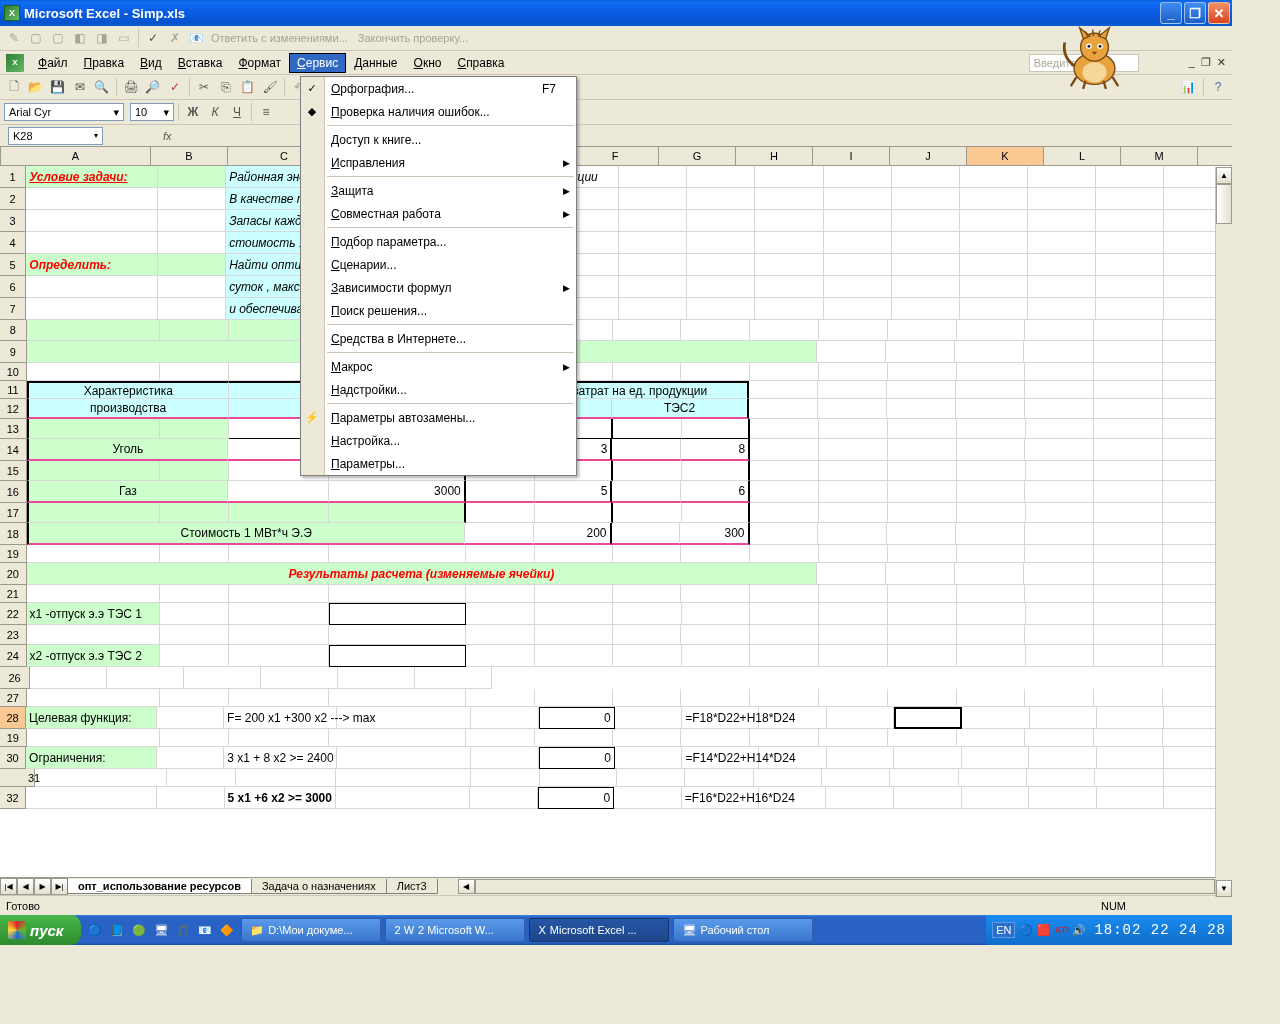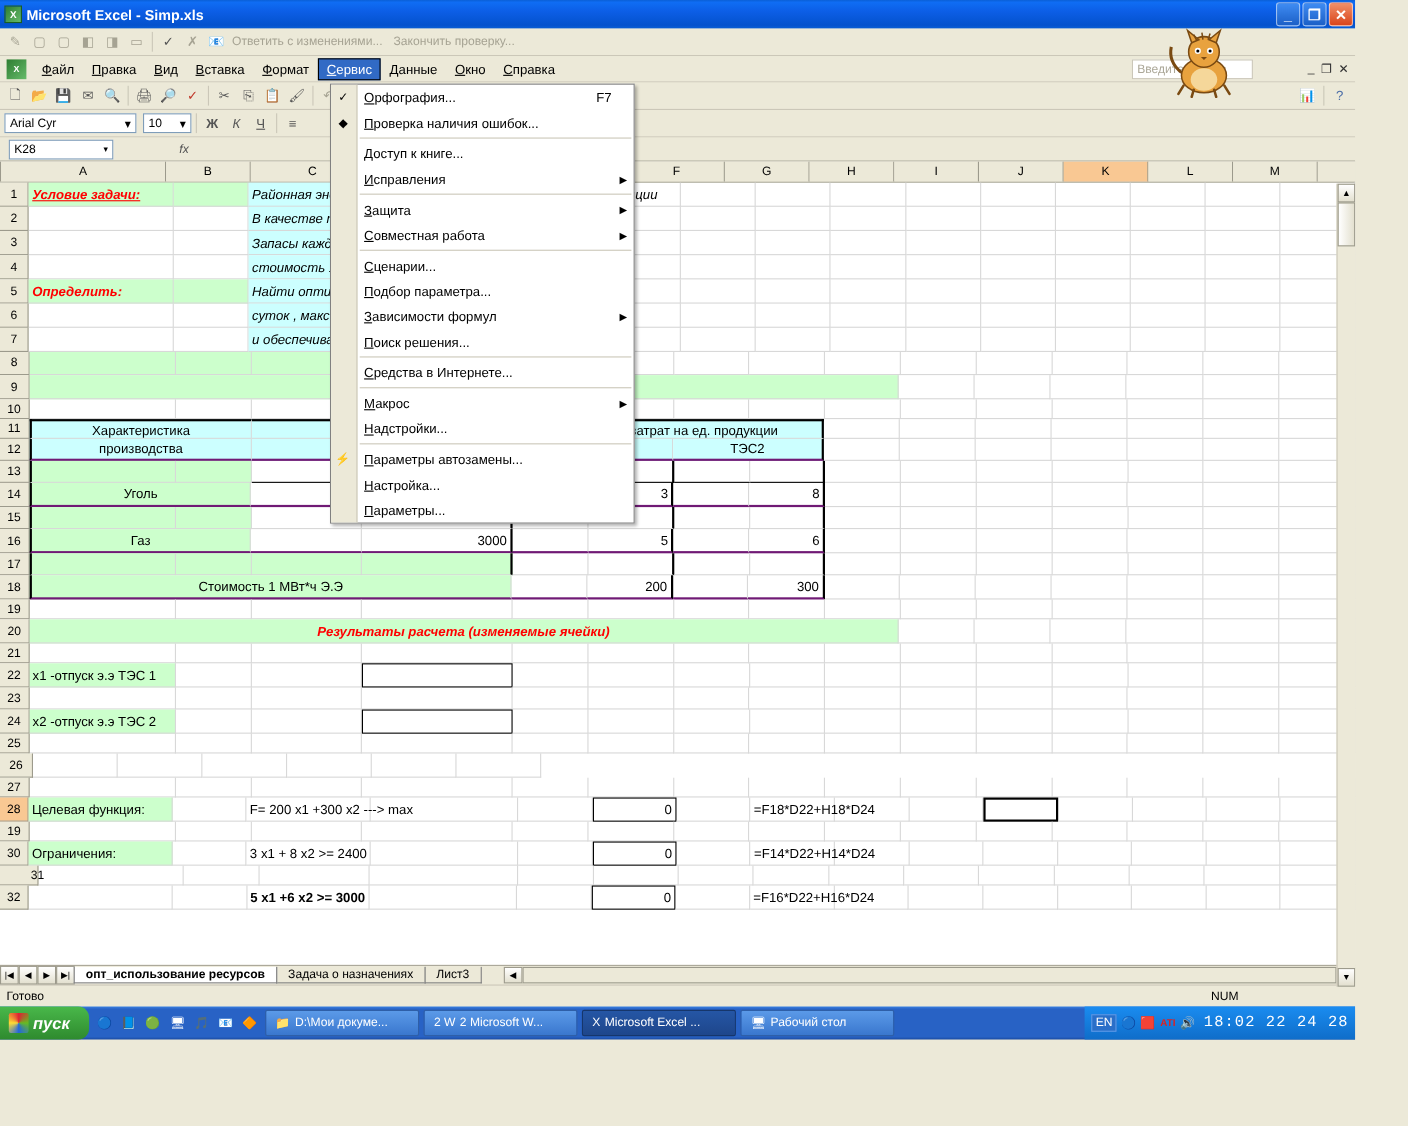--- a/index.html
+++ b/index.html
@@ -56,21 +56,21 @@
 .rh.sel { background: #f9c893; }
 .cell { border-right: 1px solid #d8d8d8; border-bottom: 1px solid #d8d8d8; font-size: 12px; padding: 2px 3px; display: flex; align-items: center; overflow: visible; white-space: nowrap; }
 .cell.right { justify-content: flex-end; }
 .cell.center { justify-content: center; }
 .italic { font-style: italic; }
 .bold { font-weight: bold; }
 .red { color: #ff0000; }
 .uline { text-decoration: underline; }
 .bg-cyan { background: #ccffff; }
 .bg-lgreen { background: #ccffcc; }
-.bd-thick-b { border-bottom: 2px solid #701a75; }
+.bd-thick-b { border-bottom: 2px solid #ec4899; }
 .bd-thick-t { border-top: 2px solid #000; }
 .bd-thick-l { border-left: 2px solid #000; }
 .bd-thick-r { border-right: 2px solid #000; }
 .bd-med-b { border-bottom: 1.5px solid #000; }
 .bd-box { border: 1.5px solid #000; }
 .selcell { border: 2px solid #000 !important; }
 
 
 .assistant { position: absolute; right: 100px; top: 24px; width: 75px; height: 65px; z-index: 50; }
 
@@ -608,38 +608,20 @@
         <div class="cell" style="width: 77px; height: 22px;"></div>
         <div class="cell" style="width: 77px; height: 22px;"></div>
         <div class="cell" style="width: 77px; height: 22px;"></div>
         <div class="cell" style="width: 77px; height: 22px;"></div>
         <div class="cell" style="width: 77px; height: 22px;"></div>
         <div class="cell" style="width: 77px; height: 22px;"></div>
         <div class="cell" style="width: 77px; height: 22px;"></div>
         <div class="cell" style="width: 77px; height: 22px;"></div>
         <div class="cell" style="width: 77px; height: 22px;"></div>
       </div>
-      <div class="row" style="height: 18px;">
-        <div class="rh" style="height: 18px;">25</div>
-        <div class="cell" style="width: 150px; height: 18px;"></div>
-        <div class="cell" style="width: 77px; height: 18px;"></div>
-        <div class="cell" style="width: 113px; height: 18px;"></div>
-        <div class="cell" style="width: 154px; height: 18px;"></div>
-        <div class="cell" style="width: 77px; height: 18px;"></div>
-        <div class="cell" style="width: 87px; height: 18px;"></div>
-        <div class="cell" style="width: 77px; height: 18px;"></div>
-        <div class="cell" style="width: 77px; height: 18px;"></div>
-        <div class="cell" style="width: 77px; height: 18px;"></div>
-        <div class="cell" style="width: 77px; height: 18px;"></div>
-        <div class="cell" style="width: 77px; height: 18px;"></div>
-        <div class="cell" style="width: 77px; height: 18px;"></div>
-        <div class="cell" style="width: 77px; height: 18px;"></div>
-        <div class="cell" style="width: 77px; height: 18px;"></div>
-        <div class="cell" style="width: 77px; height: 18px;"></div>
-      </div>
       <div class="row" style="height: 22px;">
         <div class="rh" style="height: 22px;">26</div>
         <div class="cell" style="width: 77px; height: 22px;"></div>
         <div class="cell" style="width: 77px; height: 22px;"></div>
         <div class="cell" style="width: 77px; height: 22px;"></div>
         <div class="cell" style="width: 77px; height: 22px;"></div>
         <div class="cell" style="width: 77px; height: 22px;"></div>
         <div class="cell" style="width: 77px; height: 22px;"></div>
       </div>
       <div class="row" style="height: 18px;">
@@ -783,24 +765,24 @@
       <div class="mi">
         <span><span class="hot">З</span>ащита</span>
         <span class="arrow">▶</span>
       </div>
       <div class="mi">
         <span><span class="hot">С</span>овместная работа</span>
         <span class="arrow">▶</span>
       </div>
       <div class="msep"></div>
       <div class="mi">
+        <span><span class="hot">П</span>одбор параметра...</span>
+      </div>
+      <div class="mi">
         <span><span class="hot">С</span>ценарии...</span>
-      </div>
-      <div class="mi">
-        <span><span class="hot">П</span>одбор параметра...</span>
       </div>
       <div class="mi">
         <span><span class="hot">З</span>ависимости формул</span>
         <span class="arrow">▶</span>
       </div>
       <div class="mi">
         <span><span class="hot">П</span>оиск решения...</span>
       </div>
       <div class="msep"></div>
       <div class="mi">

